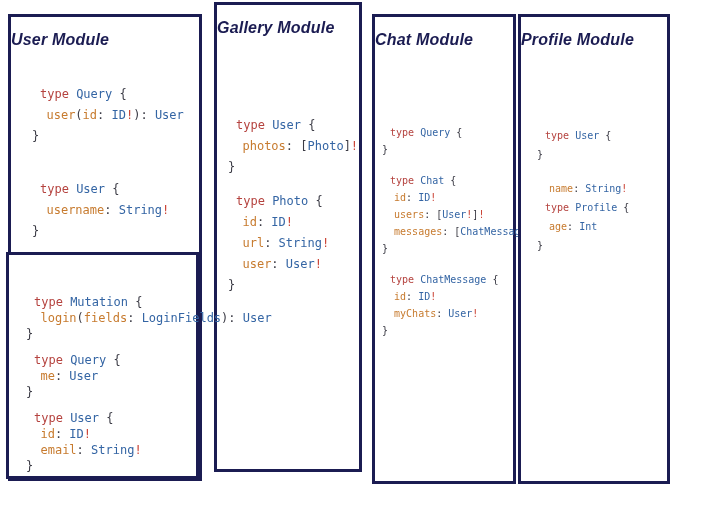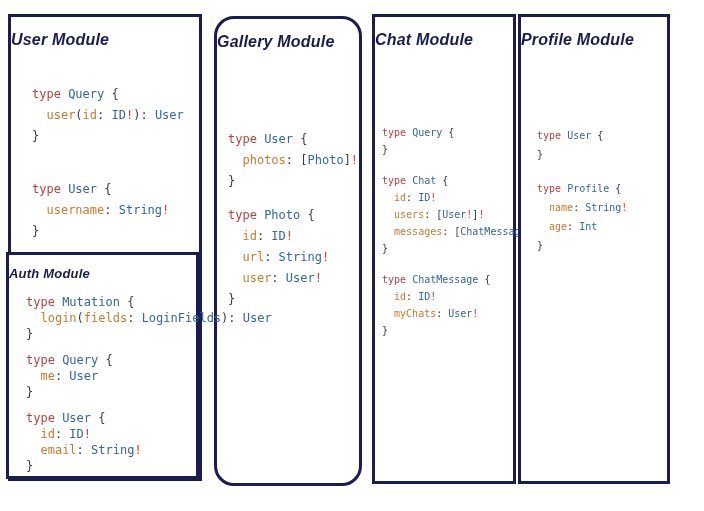--- a/index.html
+++ b/index.html
@@ -5,21 +5,21 @@
   :root{
     --border:#1b1c52; --title:#1b1c52; --keyword:#b5433f; --type:#3465a4;
     --field:#c77b2f; --punct:#3b3b45; --bang:#cb4335; --bg:#ffffff;
   }
   html,body{margin:0;padding:0;background:#fff;}
   .canvas{position:relative;width:704px;height:511px;background:var(--bg);overflow:hidden;
           font-family:"Liberation Sans",sans-serif;}
   .panel{position:absolute;background:#fff;border:3px solid var(--border);box-sizing:border-box;}
   .panel-user   {left:8px;  top:14px;  width:194px; height:467px;}
   .panel-auth   {left:6px;  top:252px; width:193px; height:227px; z-index:2;}
-  .panel-gallery{left:214px;top:16px;  width:148px; height:470px;border-radius:20px;}
+  .panel-gallery{left:214px;top:2px;  width:148px; height:470px;}
   .panel-chat   {left:372px;top:14px;  width:144px; height:470px;}
   .panel-profile{left:518px;top:14px;  width:152px; height:470px;}
 
   .panel-title{margin:14px 0 0 0;text-align:left;font-weight:700;color:var(--title);
                font-size:16px;letter-spacing:0.2px;font-style:italic;}
   .panel-auth .panel-title{font-size:13px;margin-top:11px;}
 
   .code{position:absolute;font-family:"DejaVu Sans Mono",monospace;color:var(--punct);}
   .code-line{white-space:pre;}
   .code-user   {top:67px; left:21px; font-size:12px;  line-height:21px;}
@@ -27,21 +27,21 @@
   .code-gallery{top:110px;left:11px; font-size:12px;  line-height:21px;}
   .code-chat   {top:107px;left:7px;  font-size:10px;  line-height:17px;}
   .code-profile{top:109px;left:16px; font-size:10px;  line-height:19px;}
 
   .panel-user    .code-block{margin-bottom:32px;}
   .panel-auth    .code-block{margin-bottom:10px;}
   .panel-gallery .code-block{margin-bottom:13px;}
   .panel-chat    .code-block{margin-bottom:14px;}
   .panel-profile .code-block{margin-bottom:15px;}
 
-  .tok-kw  {color:var(--keyword);}
+  .tok-kw  {color:var(--keyword);margin-left:8px;}
   .tok-ty  {color:var(--type);}
   .tok-fld {color:var(--field);}
   .tok-pn  {color:var(--punct);}
   .tok-bang{color:var(--bang);}
 </style>
 </head>
 <body>
 
 <div class="canvas">
 
@@ -55,21 +55,20 @@
         </div>
         <div class="code-block">
           <div class="code-line"><span class="tok-kw">type</span><span class="tok-pn"> </span><span class="tok-ty">User</span><span class="tok-pn"> {</span></div>
           <div class="code-line"><span class="tok-pn">  </span><span class="tok-fld">username</span><span class="tok-pn">: </span><span class="tok-ty">String</span><span class="tok-bang">!</span></div>
           <div class="code-line"><span class="tok-pn">}</span></div>
         </div>
       </div>
   </section>
 
   <section class="panel panel-auth">
-    <h2 class="panel-title">Auth Module</h2>
     <div class="code code-auth">
         <div class="code-block">
           <div class="code-line"><span class="tok-kw">type</span><span class="tok-pn"> </span><span class="tok-ty">Mutation</span><span class="tok-pn"> {</span></div>
           <div class="code-line"><span class="tok-pn">  </span><span class="tok-fld">login</span><span class="tok-pn">(</span><span class="tok-fld">fields</span><span class="tok-pn">: </span><span class="tok-ty">LoginFields</span><span class="tok-pn">): </span><span class="tok-ty">User</span></div>
           <div class="code-line"><span class="tok-pn">}</span></div>
         </div>
         <div class="code-block">
           <div class="code-line"><span class="tok-kw">type</span><span class="tok-pn"> </span><span class="tok-ty">Query</span><span class="tok-pn"> {</span></div>
           <div class="code-line"><span class="tok-pn">  </span><span class="tok-fld">me</span><span class="tok-pn">: </span><span class="tok-ty">User</span></div>
           <div class="code-line"><span class="tok-pn">}</span></div>
@@ -125,21 +124,21 @@
   </section>
 
   <section class="panel panel-profile">
     <h2 class="panel-title">Profile Module</h2>
     <div class="code code-profile">
         <div class="code-block">
           <div class="code-line"><span class="tok-kw">type</span><span class="tok-pn"> </span><span class="tok-ty">User</span><span class="tok-pn"> {</span></div>
           <div class="code-line"><span class="tok-pn">}</span></div>
         </div>
         <div class="code-block">
+          <div class="code-line"><span class="tok-pn">  </span><span class="tok-fld">name</span><span class="tok-pn">: </span><span class="tok-ty">String</span><span class="tok-bang">!</span></div>
           <div class="code-line"><span class="tok-kw">type</span><span class="tok-pn"> </span><span class="tok-ty">Profile</span><span class="tok-pn"> {</span></div>
-          <div class="code-line"><span class="tok-pn">  </span><span class="tok-fld">name</span><span class="tok-pn">: </span><span class="tok-ty">String</span><span class="tok-bang">!</span></div>
           <div class="code-line"><span class="tok-pn">  </span><span class="tok-fld">age</span><span class="tok-pn">: </span><span class="tok-ty">Int</span></div>
           <div class="code-line"><span class="tok-pn">}</span></div>
         </div>
       </div>
   </section>
 
 </div>
 
 </body></html>

